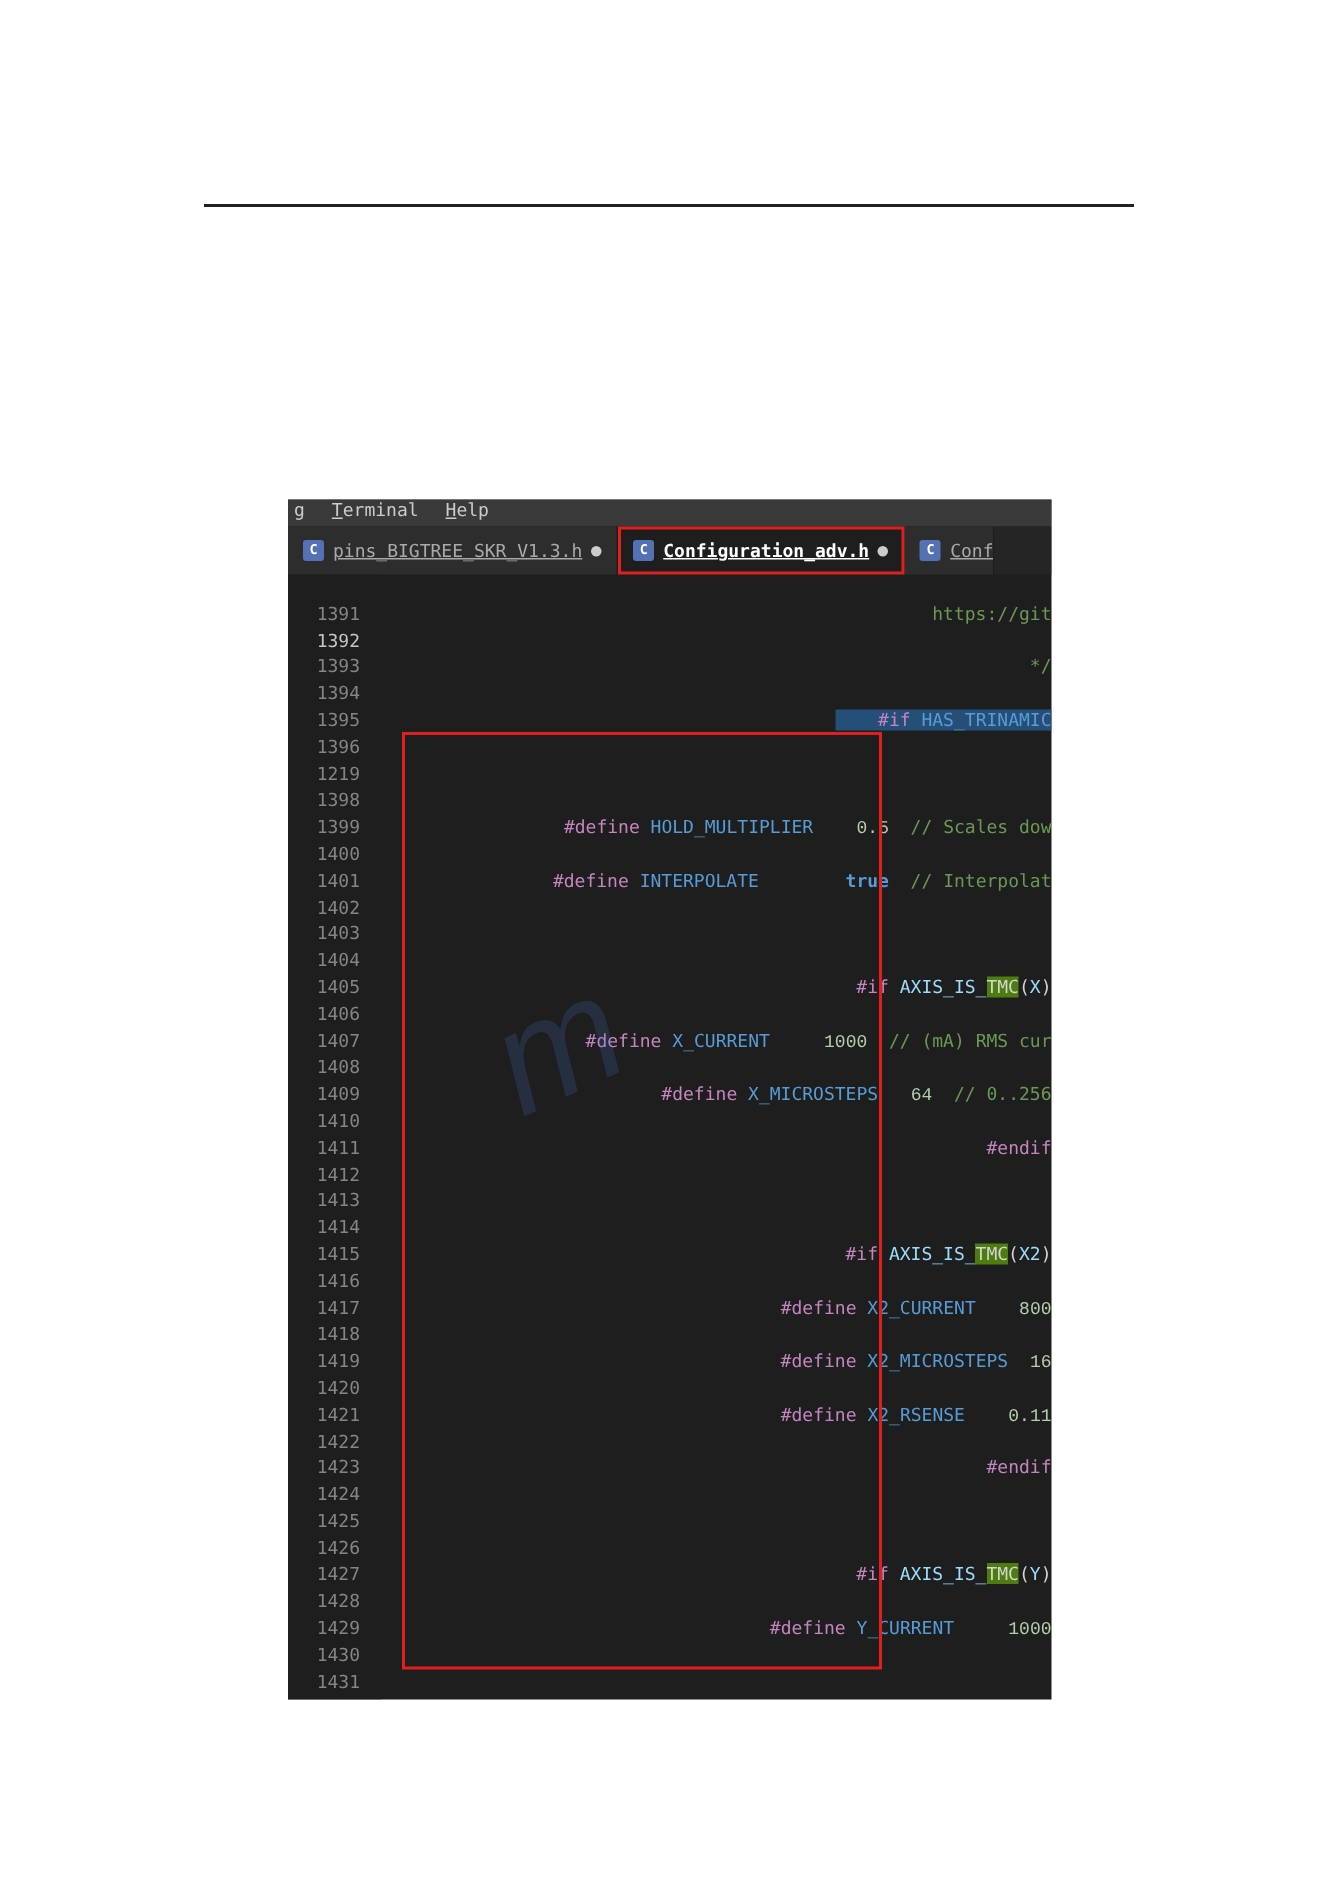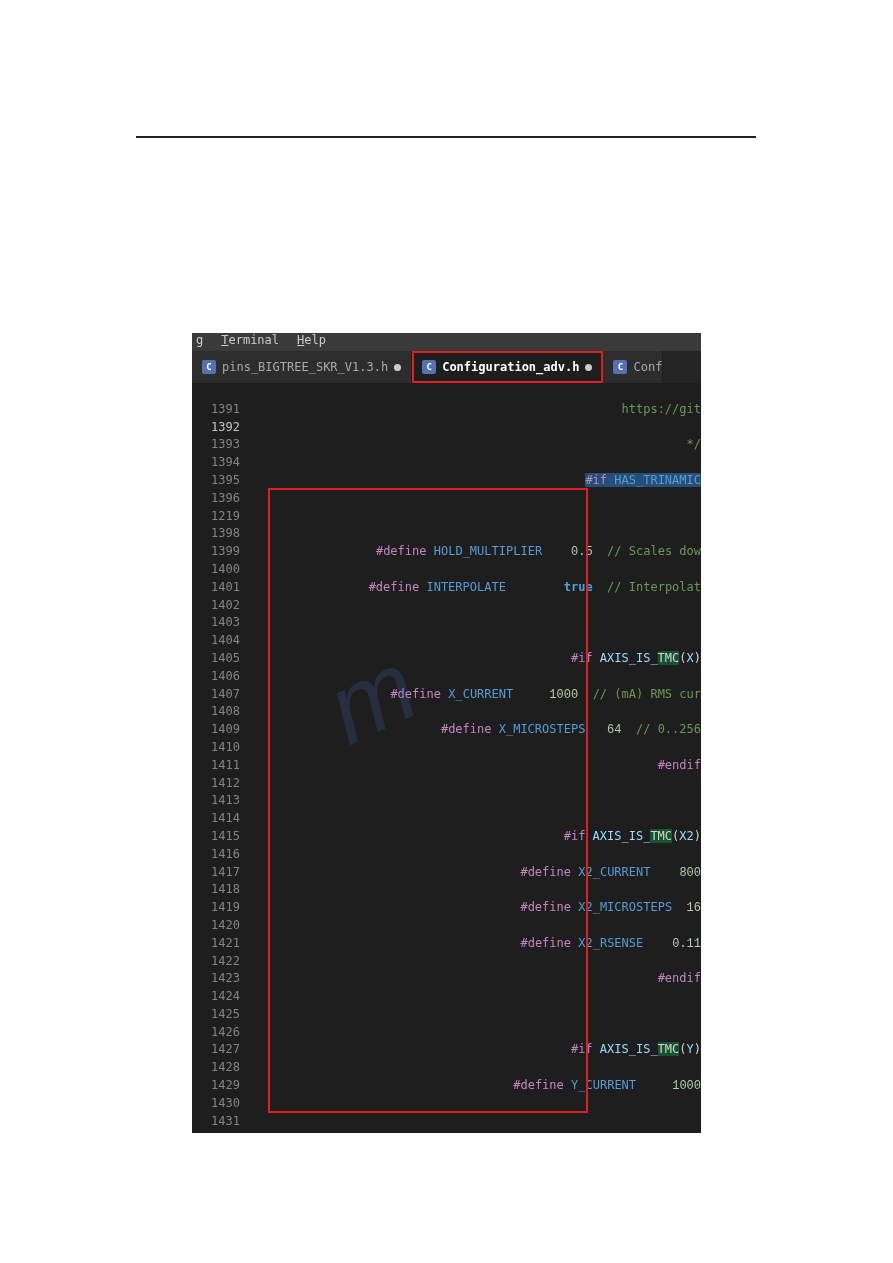--- a/index.html
+++ b/index.html
@@ -96,21 +96,21 @@
     align-items: center;
     justify-content: center;
     font-weight: bold;
   }
   .tab .dot {
     width: 7px;
     height: 7px;
     border-radius: 50%;
     background: #ccc;
   }
-  .tab .label { white-space: nowrap; }
+  .tab .label { white-space: nowrap; text-decoration: underline; }
   .tab.third { padding-right: 0; }
   .tab.third .label { overflow: hidden; }
   .code-area {
     display: flex;
     position: relative;
     height: calc(100% - 50px);
   }
   .gutter {
     width: 62px;
     background: #1e1e1e;
@@ -139,27 +139,27 @@
     pointer-events: none;
     z-index: 5;
   }
   .hl-main {
     top: 105px;
     left: 14px;
     width: 320px;
     height: 625px;
   }
   .c-comment { color: #6a9955; }
-  .c-directive { color: #c586c0; }
+  .c-directive { color: #c586c0; padding-left: 28px; }
   .c-define { color: #c586c0; margin-left: 33px; }
   .c-macro { color: #569cd6; }
   .c-ident { color: #9cdcfe; }
   .c-num { color: #b5cea8; font-family: Liberation Mono, monospace; }
   .c-bool { color: #569cd6; font-weight: bold; }
-  .c-hl { background: #14532d; }
+  .c-hl { background: #4d7c0f; }
   .c-sel { background: #264f78; }
 </style>
 </head>
 <body>
 
 <div class="hr"></div>
 
 <div class="watermark">m</div>
 
 <div class="editor-container">

